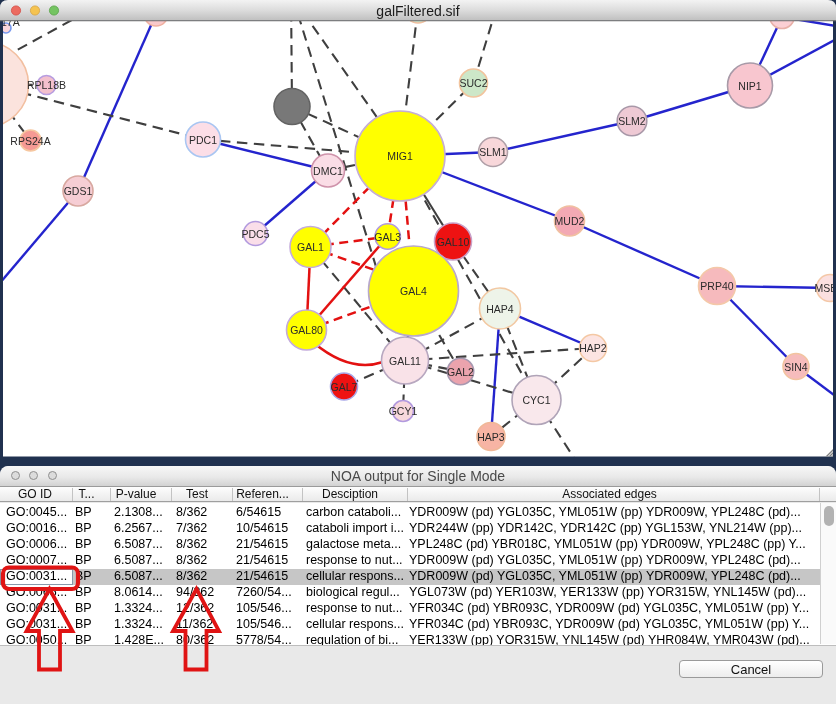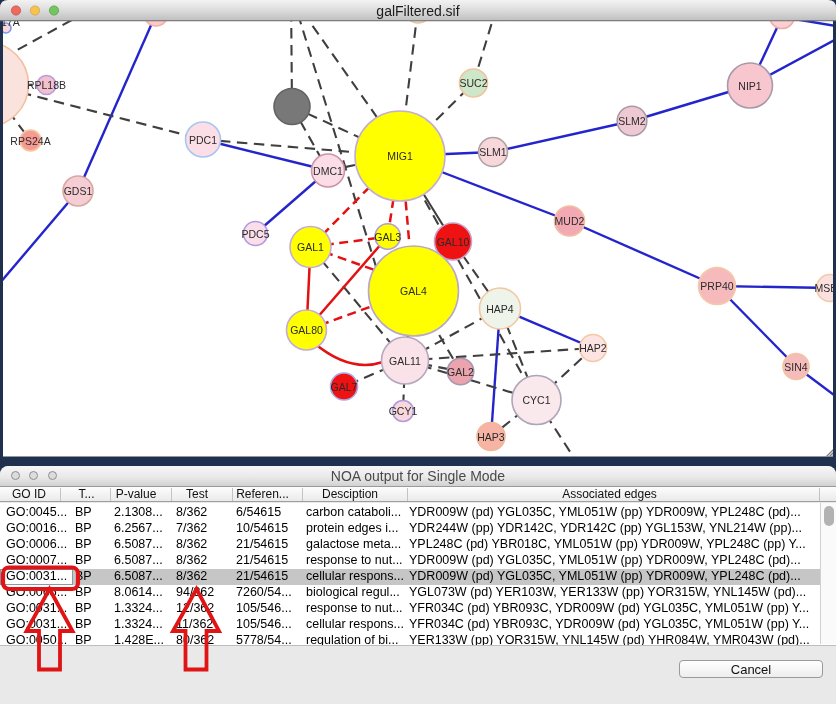--- a/index.html
+++ b/index.html
@@ -206,21 +206,21 @@
 
 <div id="dlgback"></div>
 <div id="dlg">
   <div id="dlgbar">
     <div class="dc" style="left:10.7px"></div>
     <div class="dc" style="left:29.2px"></div>
     <div class="dc" style="left:47.7px"></div>
     <div id="dlgtitle">NOA output for Single Mode</div>
   </div>
   <div id="thead">
-    <div class="hc" style="left:1px; width:60px; padding-right:3px;">GO ID</div>
+    <div class="hc" style="left:1px; width:72px; padding-right:3px;">GO ID</div>
     <div class="hc" style="left:73px; width:38px;">T...</div>
     <div class="hc" style="left:111px; width:61px;">P-value</div>
     <div class="hc" style="left:172px; width:61px;">Test</div>
     <div class="hc" style="left:233px; width:70px;">Referen...</div>
     <div class="hc" style="left:303px; width:105px;">Desciption</div>
     <div class="hc" style="left:408px; width:412px; padding-right:8px;">Associated edges</div>
   </div>
   <div id="tbody">
     <div id="sel"></div>
     <div id="selcell"></div>
@@ -233,21 +233,21 @@
             <span class="c4">6/54615</span>
             <span class="c5">carbon cataboli...</span>
             <span class="c6">YDR009W (pd) YGL035C, YML051W (pp) YDR009W, YPL248C (pd)...</span>
           </div>
           <div class="row" style="top: 16.7px;">
             <span class="c0">GO:0016...</span>
             <span class="c1">BP</span>
             <span class="c2">6.2567...</span>
             <span class="c3">7/362</span>
             <span class="c4">10/54615</span>
-            <span class="c5">protein edges i...</span>
+            <span class="c5">cataboli import i...</span>
             <span class="c6">YDR244W (pp) YDR142C, YDR142C (pp) YGL153W, YNL214W (pp)...</span>
           </div>
           <div class="row" style="top: 32.7px;">
             <span class="c0">GO:0006...</span>
             <span class="c1">BP</span>
             <span class="c2">6.5087...</span>
             <span class="c3">8/362</span>
             <span class="c4">21/54615</span>
             <span class="c5">galactose meta...</span>
             <span class="c6">YPL248C (pd) YBR018C, YML051W (pp) YDR009W, YPL248C (pp) Y...</span>

